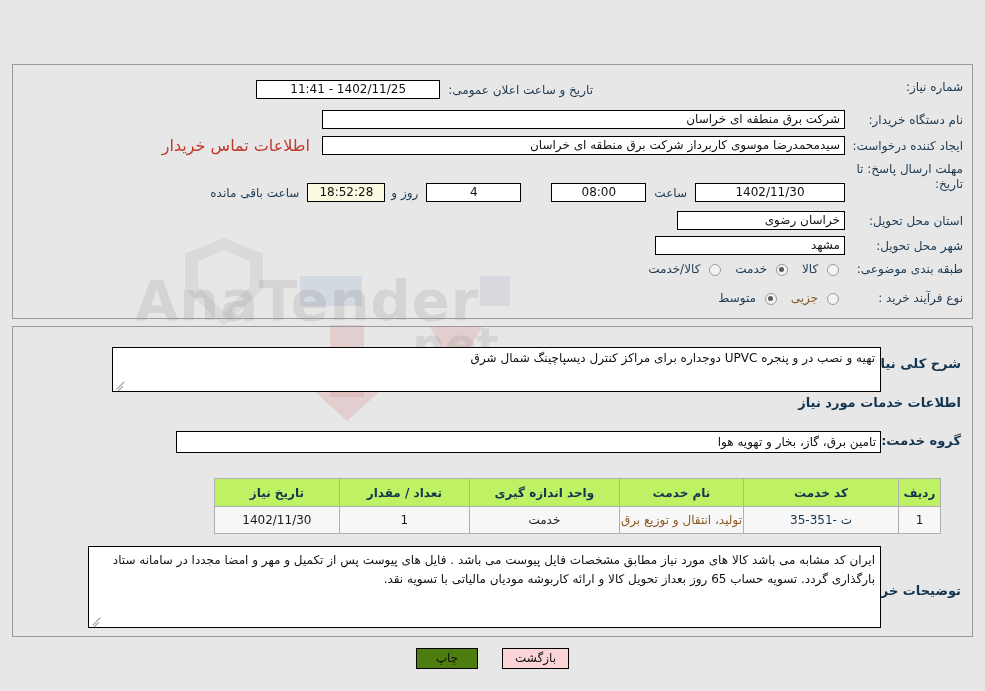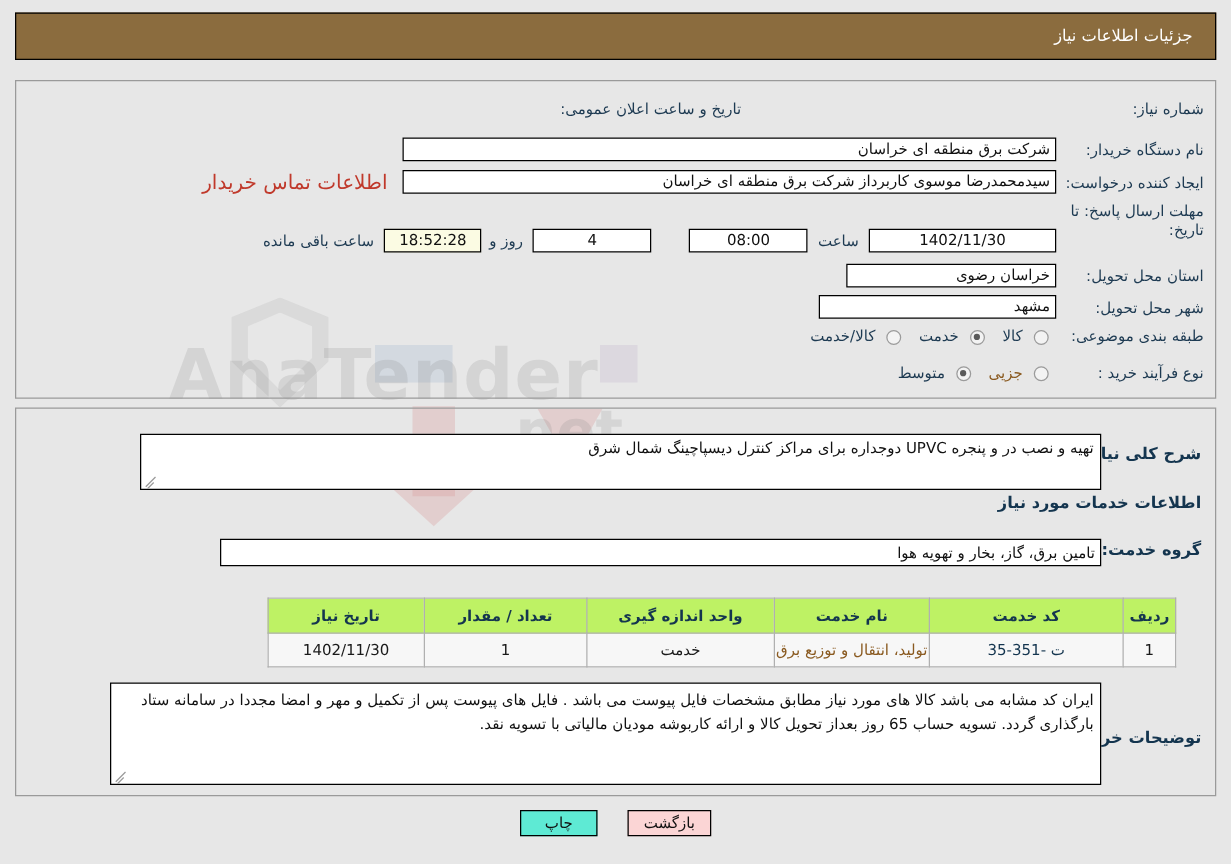--- a/index.html
+++ b/index.html
@@ -266,50 +266,48 @@
     border: 1px solid #000;
     height: 21px;
     min-width: 62px;
     font-size: 12px;
     line-height: 19px;
     text-align: center;
     padding: 0 12px;
     cursor: pointer;
     color: #111;
   }
-  .btn-print  { background: #5eead4; }
+  .btn-print  { background: #4d7c0f; }
   .btn-back   { background: #fbd5d5; }
 </style>
 </head>
 <body>
 
 <div class="page">
 
   <div class="watermark">
     <div class="wm-shield"></div>
     <div class="wm-blue"></div>
     <div class="wm-blue2"></div>
     <div class="wm-text">AnaTender</div>
     <div class="wm-arrow"></div>
     <div class="wm-w"></div>
     <div class="wm-text2">.net</div>
   </div>
 
-  <div class="header-bar">
-    <span>جزئیات اطلاعات نیاز</span>
-  </div>
 
   <div class="panel" id="panel-top"></div>
 
   <div class="frow" style="top:80px; right:22px;">
     <span class="lbl" style="width:110px;">شماره نیاز:</span>
   </div>
 
   <div class="frow" style="top:80px; right:392px;">
     <span class="lbl">تاریخ و ساعت اعلان عمومی:</span>
+    <span class="fld" style="width:184px; margin-right:8px;">1402/11/25 - 11:41</span>
   </div>
 
   <div class="frow" style="top:110px; right:22px;">
     <span class="lbl" style="width:110px;">نام دستگاه خریدار:</span>
     <span class="fld rt" style="width:523px; margin-right:8px;">شرکت برق منطقه ای خراسان</span>
   </div>
 
   <div class="frow" style="top:136px; right:22px;">
     <span class="lbl" style="width:110px;">ایجاد کننده درخواست:</span>
     <span class="fld rt" style="width:523px; margin-right:8px;">سیدمحمدرضا موسوی کاربرداز شرکت برق منطقه ای خراسان</span>

